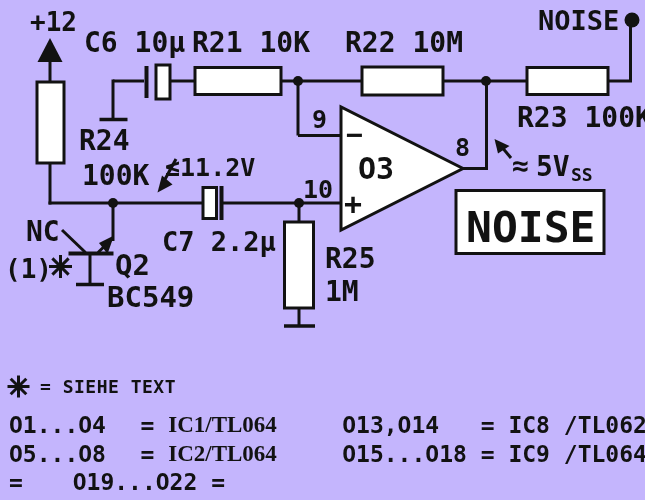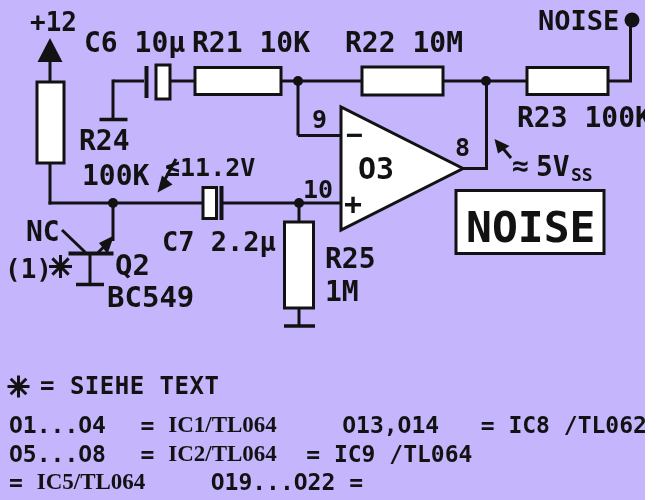--- a/index.html
+++ b/index.html
@@ -18,21 +18,21 @@
   .wire-thick{stroke:#121212;stroke-width:4;fill:none;}
   .bar{stroke:#121212;stroke-width:3.5;fill:none;}
   .box{stroke:#121212;stroke-width:3;fill:#ffffff;}
   .solid{fill:#121212;stroke:none;}
   .ast-line{stroke:#121212;stroke-width:3;fill:none;stroke-linecap:butt;}
   .footnote{
     position:absolute;left:7px;top:371px;height:30px;
     display:flex;align-items:center;gap:10px;
   }
   .footnote .txt{
-    font-size:24px;font-weight:bold;white-space:pre;letter-spacing:0.5px;
+    font-size:18px;font-weight:bold;white-space:pre;letter-spacing:0.5px;
   }
   .ic-table{
     position:absolute;left:9px;top:411px;
     font-size:23px;font-weight:bold;line-height:28.7px;
   }
   .ic-row{display:flex;}
   .ic-row span{white-space:pre;display:inline-block;}
   .c-ops-l{width:9.5ch;}
   .c-eq{width:2ch;}
   .c-ic-l{width:12ch;font-family:Liberation Serif, serif;}
@@ -187,24 +187,24 @@
       <span class="c-eq">=</span>
       <span class="c-ic-l">IC1/TL064</span>
       <span class="c-ops-r">O13,O14</span>
       <span class="c-eq">=</span>
       <span class="c-ic-r">IC8 /TL062</span>
     </div>
     <div class="ic-row">
       <span class="c-ops-l">O5...O8</span>
       <span class="c-eq">=</span>
       <span class="c-ic-l">IC2/TL064</span>
+      <span class="c-ops-r">O15...O18</span>
       <span class="c-eq">=</span>
       <span class="c-ic-r">IC9 /TL064</span>
     </div>
     <div class="ic-row">
       <span class="c-eq">=</span>
-      <span class="c-ic-l">IC5/TL064</span>
       <span class="c-ops-r">O19...O22</span>
       <span class="c-eq">=</span>
     </div>
   </div>
 
 </div>
 
 </body></html>

